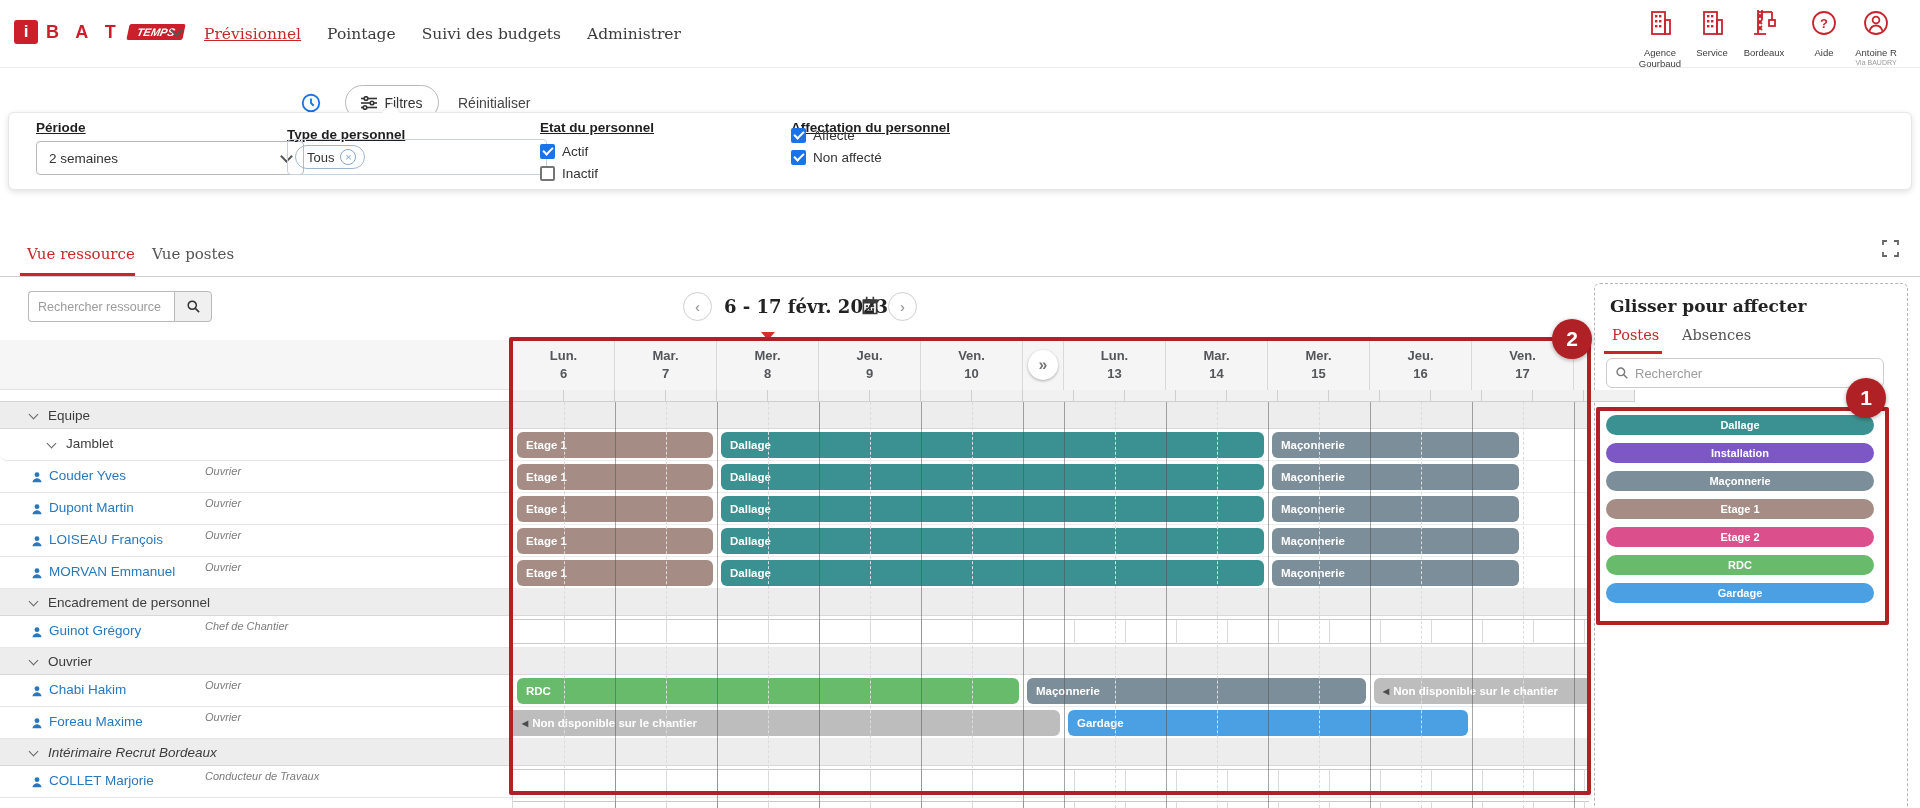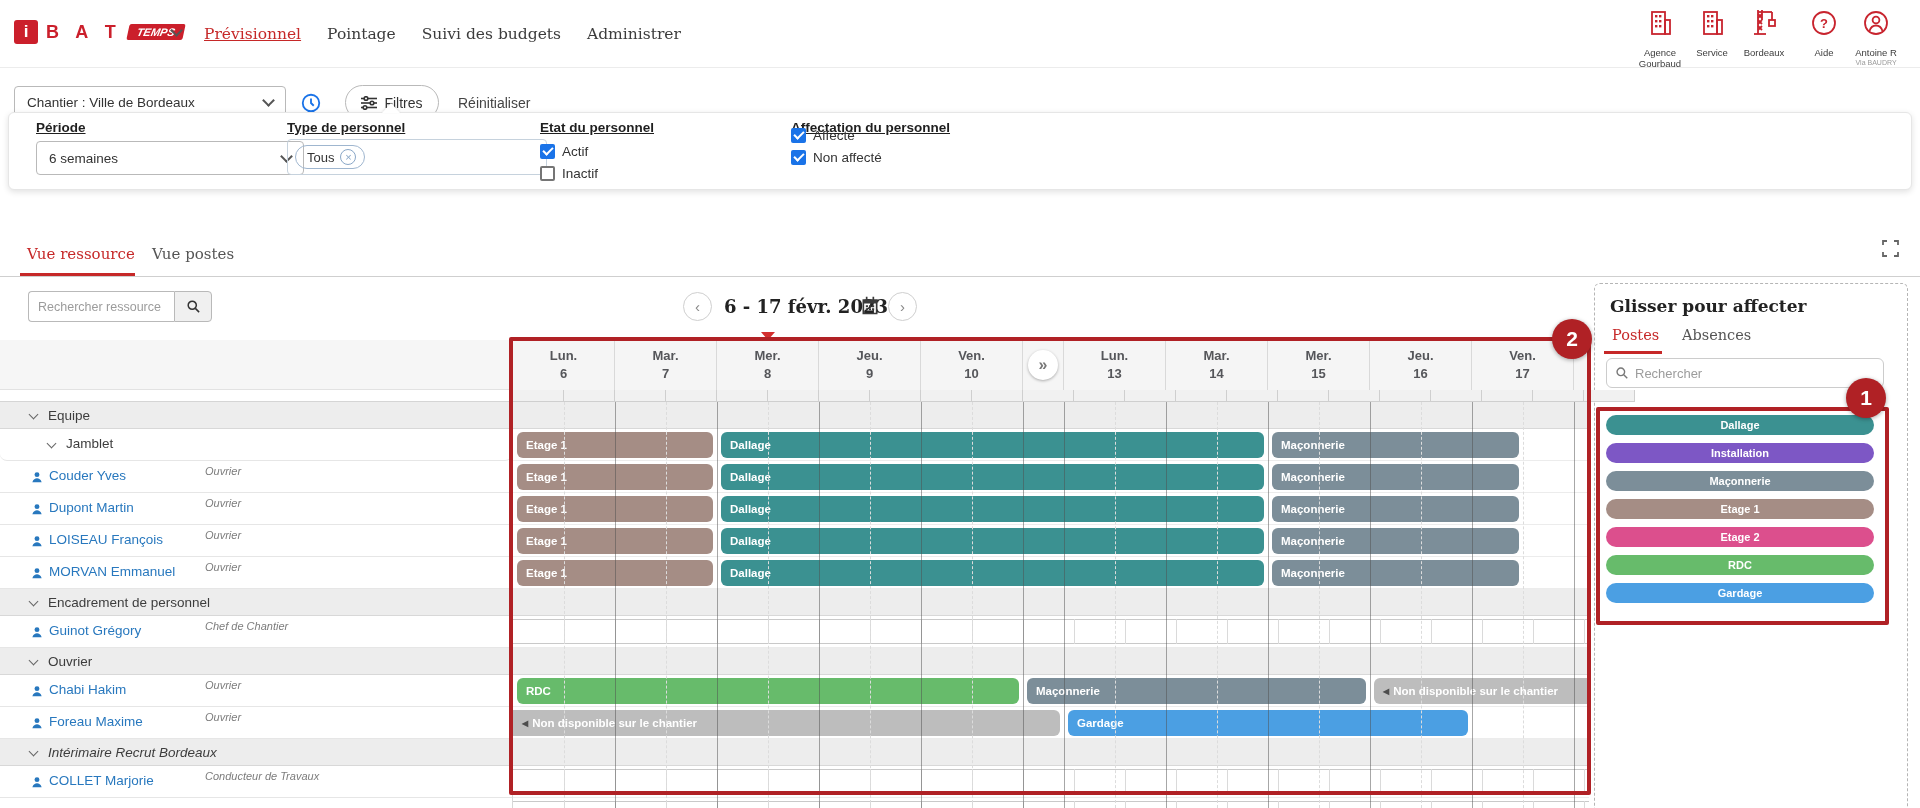--- a/index.html
+++ b/index.html
@@ -162,24 +162,20 @@
         <div class="abs quick" style="left: 1845px;"><span><svg width="30" height="30" viewBox="0 0 30 30" fill="none" stroke="#c8242e" stroke-width="1.8">
               <circle cx="15" cy="15" r="11"></circle>
               <circle cx="15" cy="12" r="3.4"></circle>
               <path d="M8.5 23c1.2-4 4-5.5 6.5-5.5s5.3 1.5 6.5 5.5"></path>
             </svg></span><div class="ql">
             <div>Antoine R</div>
           </div><div class="ql2">Vla BAUDRY</div></div>
       </div>
   </header>
 
-  <div id="chantier-select" class="abs selbox">
-    <span>Chantier : Ville de Bordeaux</span>
-    <span class="chev" style="margin-top:-4px"></span>
-  </div>
   <div id="clock-btn" class="abs">
     <svg width="22" height="22" viewBox="0 0 24 24" fill="none" stroke="#1a73e8" stroke-width="2">
       <circle cx="12" cy="12" r="9"></circle>
         <path d="M12 7v5l3 3"></path>
     </svg>
   </div>
   <button id="filters-btn" class="abs">
     <svg width="16" height="14" viewBox="0 0 16 14" stroke="#333" stroke-width="1.6" fill="none">
       <line x1="0" y1="2.5" x2="16" y2="2.5"></line>
         <line x1="0" y1="7" x2="16" y2="7"></line>
@@ -189,24 +185,24 @@
         <circle cx="4" cy="11.5" r="1.8" fill="#fff"></circle>
     </svg>
     <span>Filtres</span>
   </button>
   <span id="reset-btn" class="abs">Réinitialiser</span>
 
   <div id="filter-card" class="abs"></div>
   <div id="filter-notch" class="abs"></div>
   <span class="abs flabel" style="left:36px; top:120px;">Période</span>
   <div id="periode-select" class="abs selbox">
-    <span>6 semaines</span>
+    <span>2 semaines</span>
     <span class="chev" style="margin-top:-4px"></span>
   </div>
-  <span class="abs flabel" style="left:287px; top:120px;">Type de personnel</span>
+  <span class="abs flabel" style="left:287px; top:127px;">Type de personnel</span>
   <div id="type-field" class="abs">
     <span id="type-chip">
       <span>Tous</span>
       <span class="x">×</span>
     </span>
   </div>
   <span class="abs flabel" style="left:540px; top:120px;">Etat du personnel</span>
   <div class="abs" style="left:540px; top:142px;" id="etat-options">
       <div class="cbrow">
         <div class="cb on"></div>

